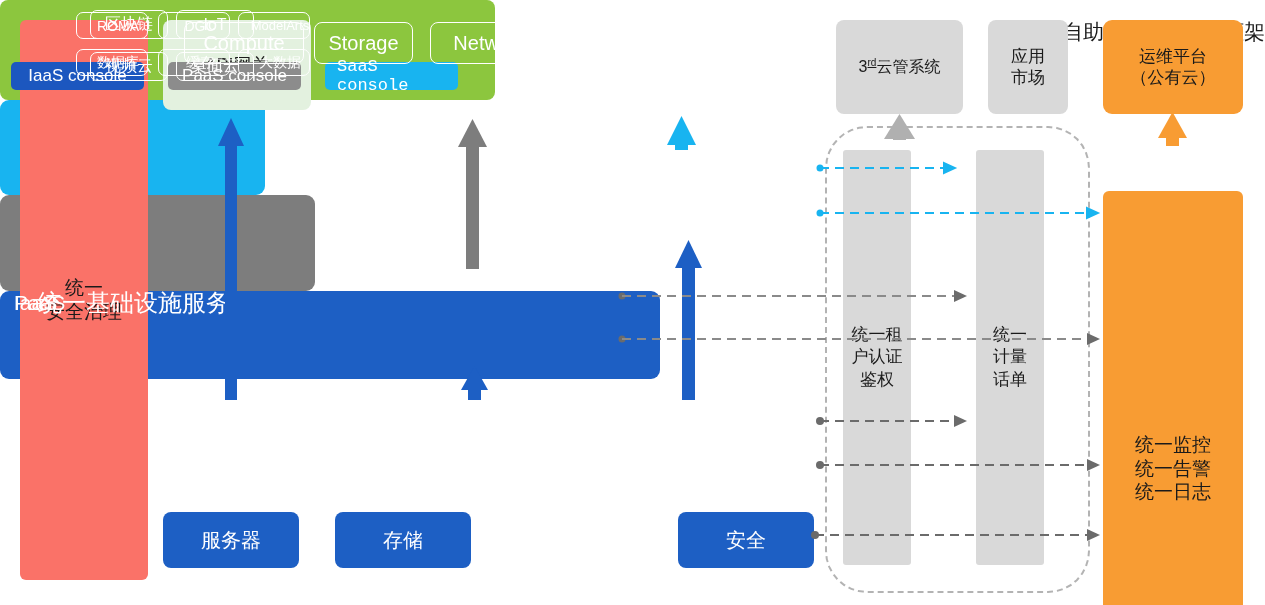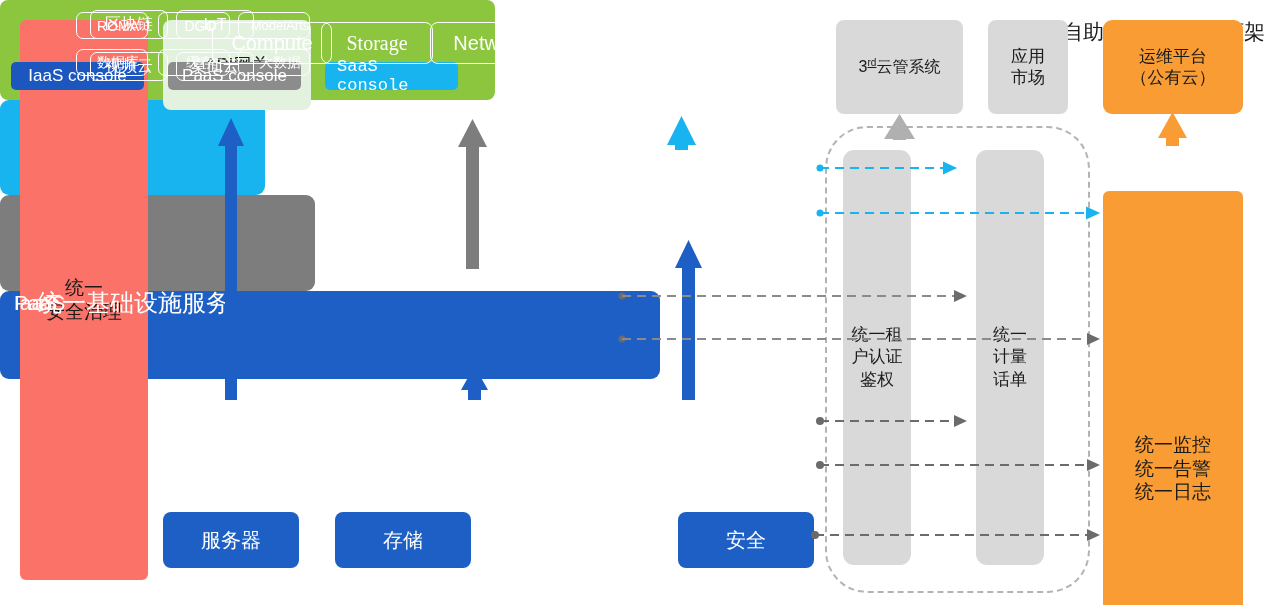--- a/index.html
+++ b/index.html
@@ -116,22 +116,22 @@
   }
   #infra-bar .blk-label{
     position:absolute;left:18px;top:50%;transform:translateY(-50%);
     color:#ffffff;font-size:24px;margin-left:20px;
   }
   .infra-pill{
     position:absolute;top:22px;height:42px;border:1.6px solid #ffffff;border-radius:8px;
     display:flex;align-items:center;justify-content:center;color:#ffffff;font-size:20px;
     box-sizing:border-box;
   }
-  #pill-compute{left:184px;width:120px;margin-left:28px;}
-  #pill-storage{left:321px;width:112px;font-family:Liberation Serif, serif;}
+  #pill-compute{left:184px;width:120px;}
+  #pill-storage{left:314px;width:99px;}
   #pill-network{left:430px;width:120px;}
   #pill-cce{left:559px;width:93px;}
 
   
   .bottom-box{
     position:absolute;top:512px;height:56px;border-radius:8px;
     background:#1d5fc4;color:#ffffff;font-size:20px;
     display:flex;align-items:center;justify-content:center;
   }
   #box-server{left:163px;width:136px;}
@@ -139,21 +139,21 @@
   #box-network{left:506px;width:136px;}
   #box-security{left:678px;width:136px;}
 
   
   #shared-services-container{
     position:absolute;left:825px;top:126px;width:265px;height:467px;
     border:2.4px dashed #b3b3b3;border-radius:42px;box-sizing:border-box;
   }
   
   .svc-bar{
-    position:absolute;width:68px;background:#d9d9d9;border-radius:11px;
+    position:absolute;width:68px;background:#d9d9d9;border-radius:3px;
     display:flex;align-items:center;justify-content:center;
     color:#1a1a1a;font-size:17px;line-height:1.3;text-align:center;
   }
   #svc-tenant-auth{left:843px;top:150px;height:415px;}
   #svc-metering{left:976px;top:150px;height:415px;}
 
   
   #arrows{position:absolute;left:0;top:0;width:1265px;height:605px;pointer-events:none;}
 </style>
 </head>

